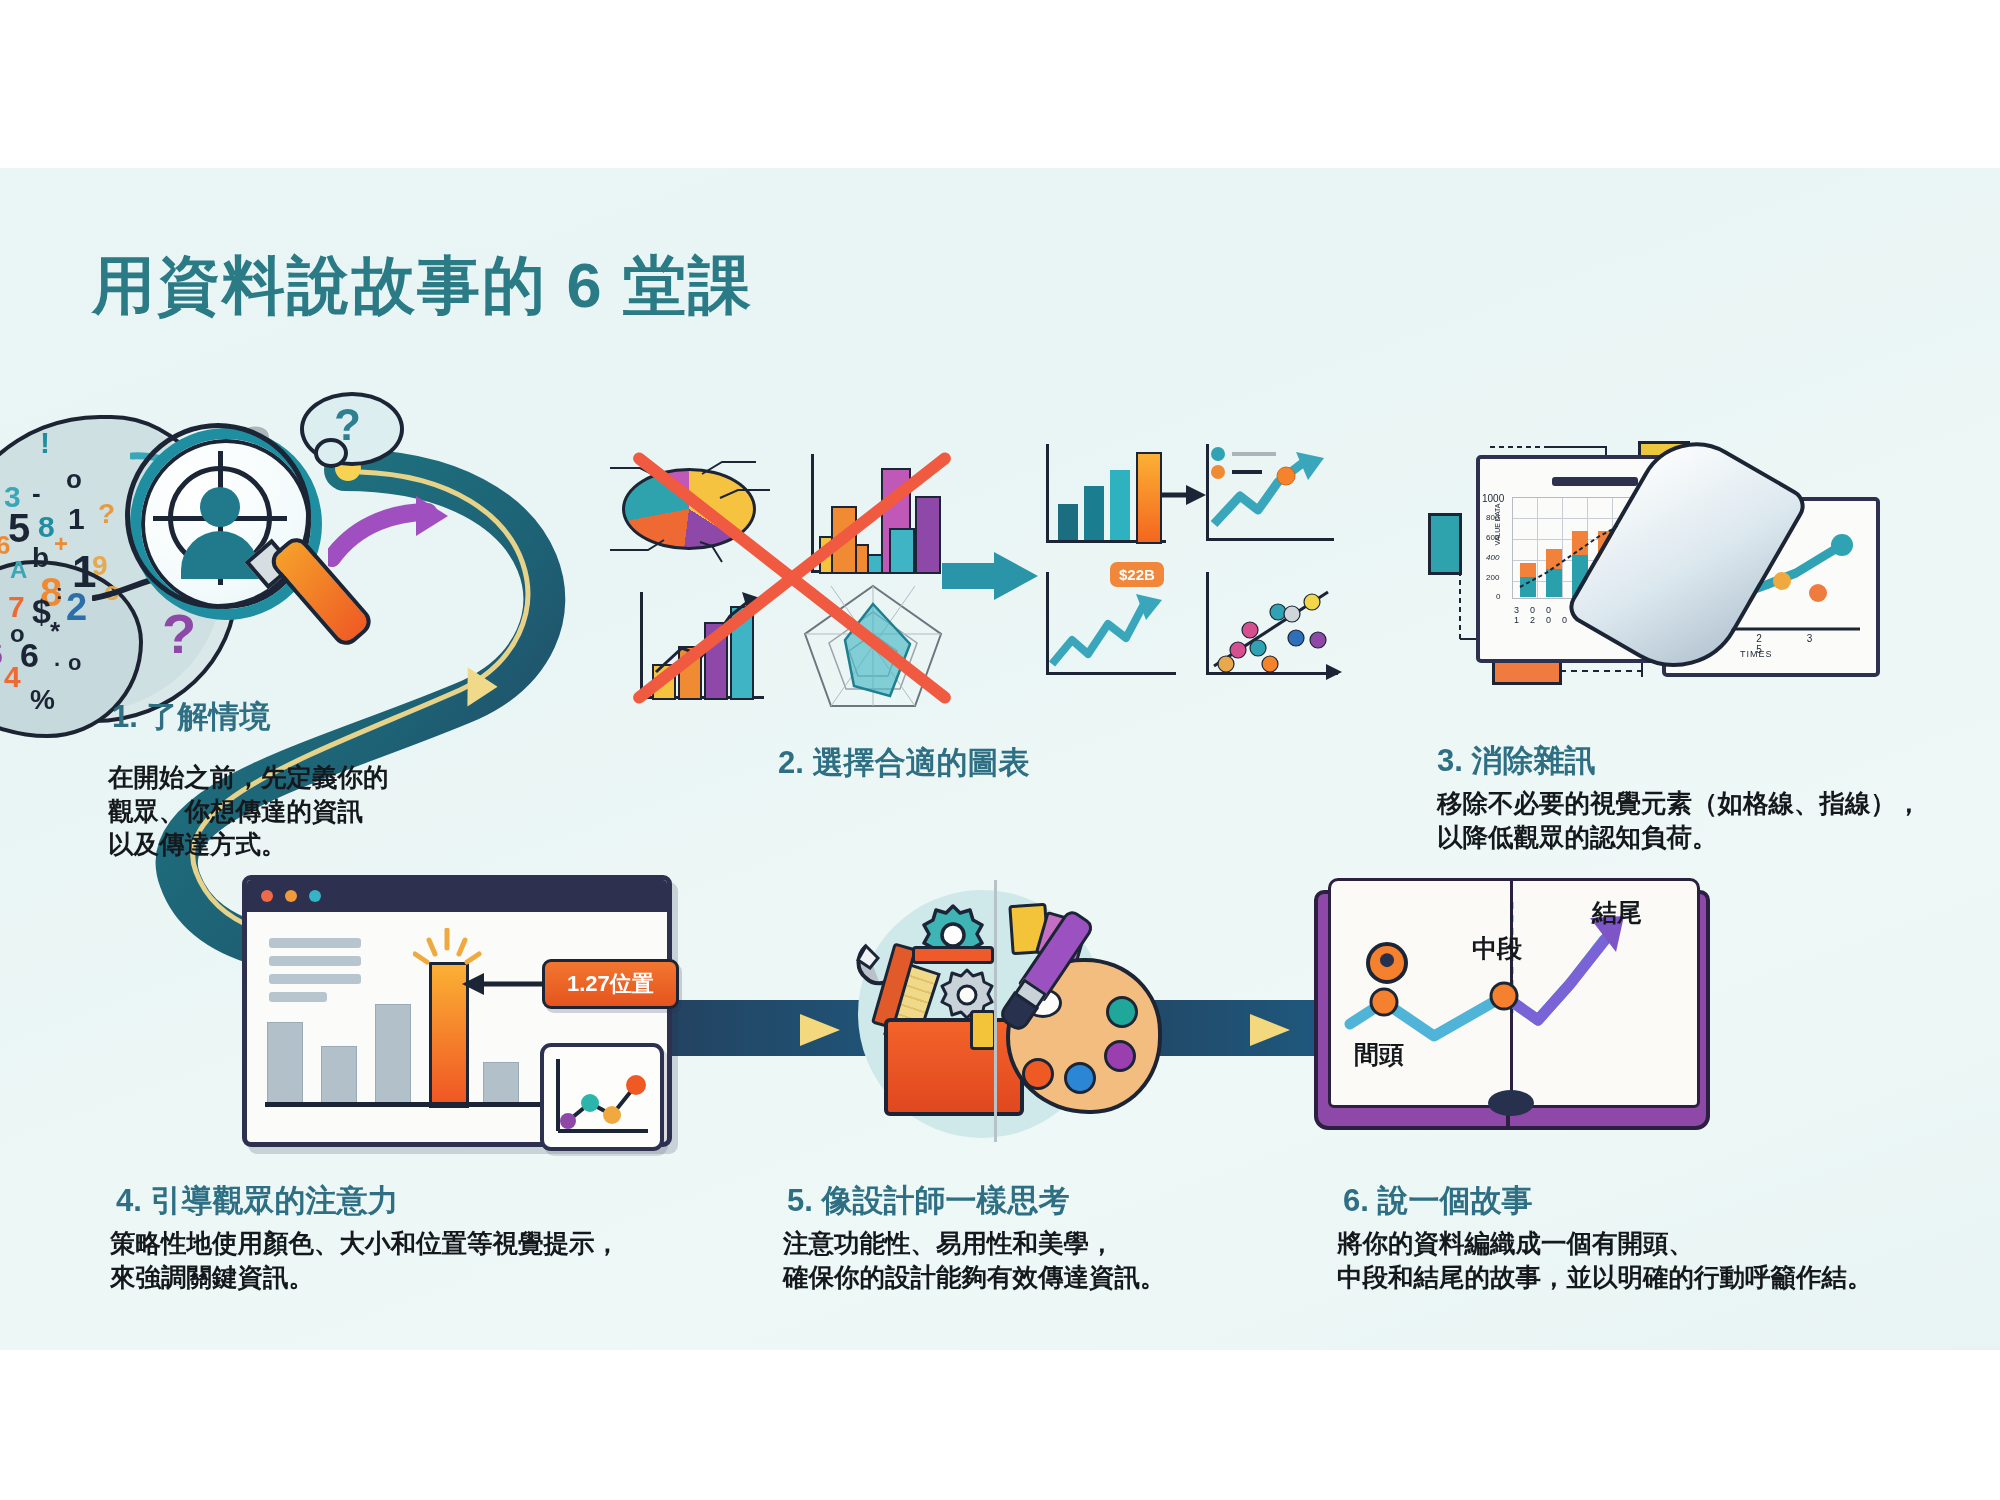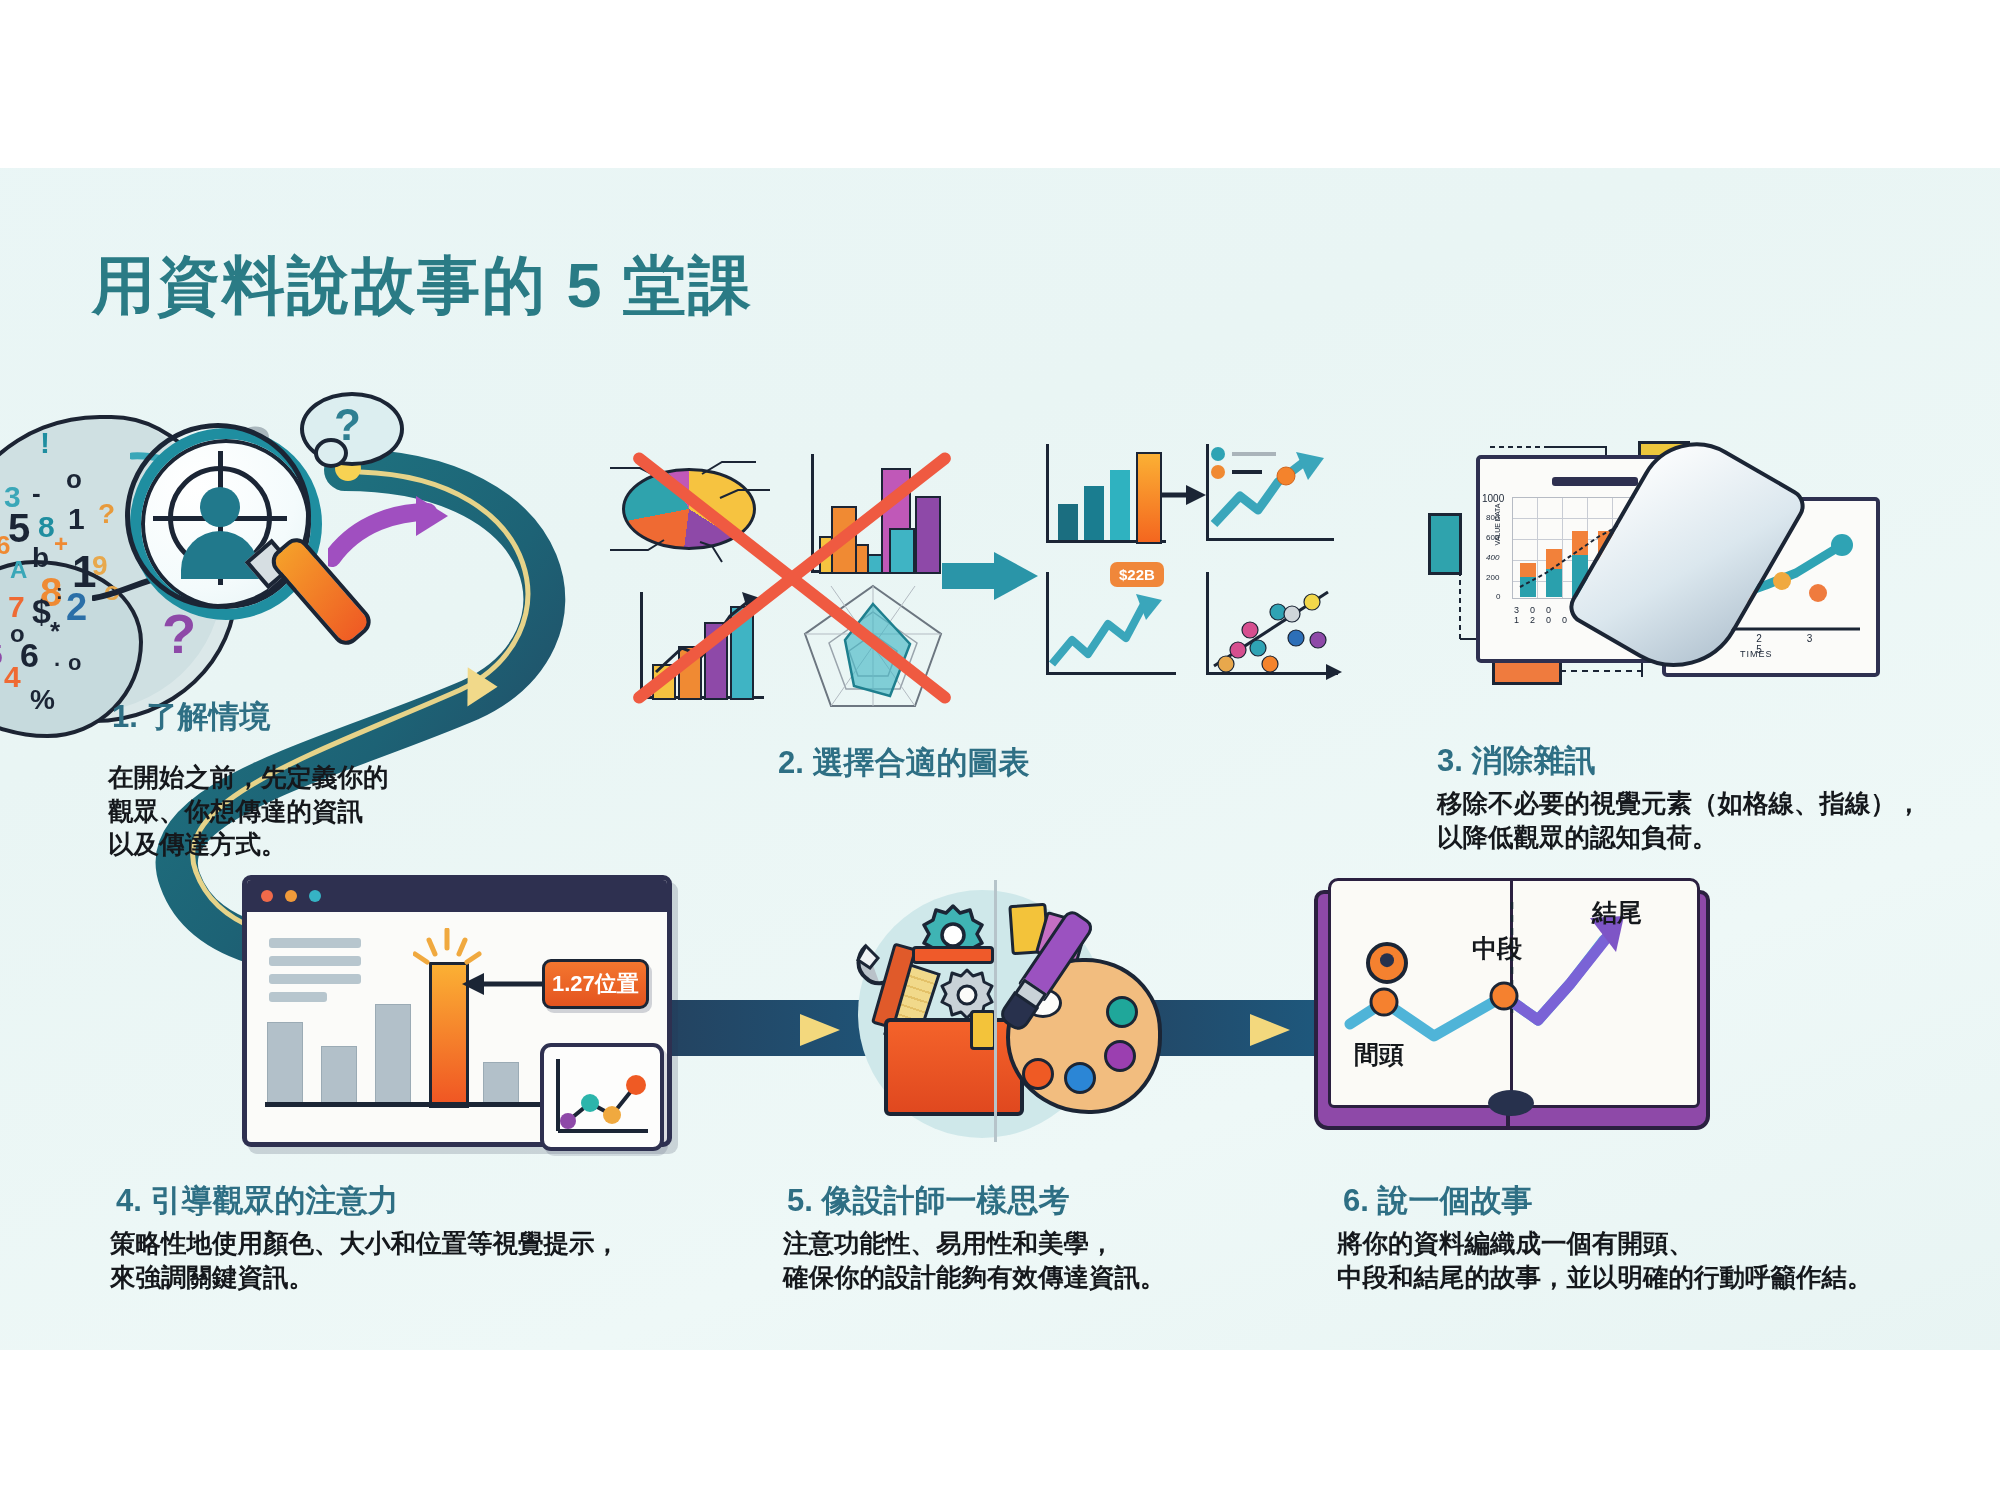--- a/index.html
+++ b/index.html
@@ -108,21 +108,21 @@
   #ill4{position:absolute;left:242px;top:875px;width:460px;height:275px;}
   .win{position:absolute;left:0;top:0;width:420px;height:262px;background:#fbfbf9;border:5px solid #2e3050;border-radius:9px;overflow:hidden;box-shadow:6px 7px 0 rgba(40,48,80,.18);}
   .win-bar{position:absolute;left:0;top:0;width:100%;height:32px;background:#2e3050;}
   .dot{position:absolute;top:10px;width:12px;height:12px;border-radius:50%;}
   .skel{position:absolute;height:10px;background:#b7c6ce;border-radius:3px;}
   .gbar{position:absolute;background:#b2c0c9;border:1px solid #9babb5;}
   .hbar{position:absolute;background:linear-gradient(180deg,#fbb034,#f05523);border:3px solid #1b2535;}
   .callout{
     position:absolute;background:linear-gradient(180deg,#f3762f,#e4541f);
     border:3px solid #1b2535;border-radius:9px;color:#fff;font-weight:bold;
-    font-size:22px;padding:7px 7px;white-space:nowrap;box-shadow:3px 4px 0 rgba(40,48,80,.2);
+    font-size:22px;padding:7px 22px;white-space:nowrap;box-shadow:3px 4px 0 rgba(40,48,80,.2);
   }
   .inset{position:absolute;background:#fdfdfc;border:4px solid #2e3050;border-radius:11px;box-shadow:4px 5px 0 rgba(40,48,80,.15);}
 
   
   #ill5{position:absolute;left:836px;top:880px;width:320px;height:262px;}
   .circle-bg{position:absolute;left:22px;top:10px;width:248px;height:248px;border-radius:50%;background:#cfe8ea;}
   .toolbox{position:absolute;left:48px;top:138px;width:132px;height:90px;background:linear-gradient(180deg,#f4632a,#e0481f);border:4px solid #1b2535;border-radius:6px;}
   .palette{
     position:absolute;left:170px;top:78px;width:148px;height:148px;border-radius:50% 50% 46% 54%/52% 48% 50% 50%;
     background:#f2bd7f;border:4px solid #1b2535;
@@ -138,21 +138,21 @@
   .pin::after{content:"";position:absolute;left:8px;top:8px;width:14px;height:14px;border-radius:50%;background:#27314d;transform:rotate(-45deg);}
 </style>
 </head>
 <body>
 
 <div id="poster">
 
   <div class="band-top"></div>
   <div class="band-bottom"></div>
 
-  <div id="title">用資料說故事的 5 堂課</div>
+  <div id="title">用資料說故事的 6 堂課</div>
 
   <svg class="ribbon-svg" viewBox="0 0 2000 1500">
     <defs>
       <linearGradient id="ribg" x1="0" y1="0" x2="1" y2="1">
         <stop offset="0%" stop-color="#1f7a85"></stop>
         <stop offset="55%" stop-color="#1d6275"></stop>
         <stop offset="100%" stop-color="#24415e"></stop>
       </linearGradient>
       <linearGradient id="ribg2" x1="0" y1="0" x2="1" y2="0">
         <stop offset="0%" stop-color="#24415e"></stop>

